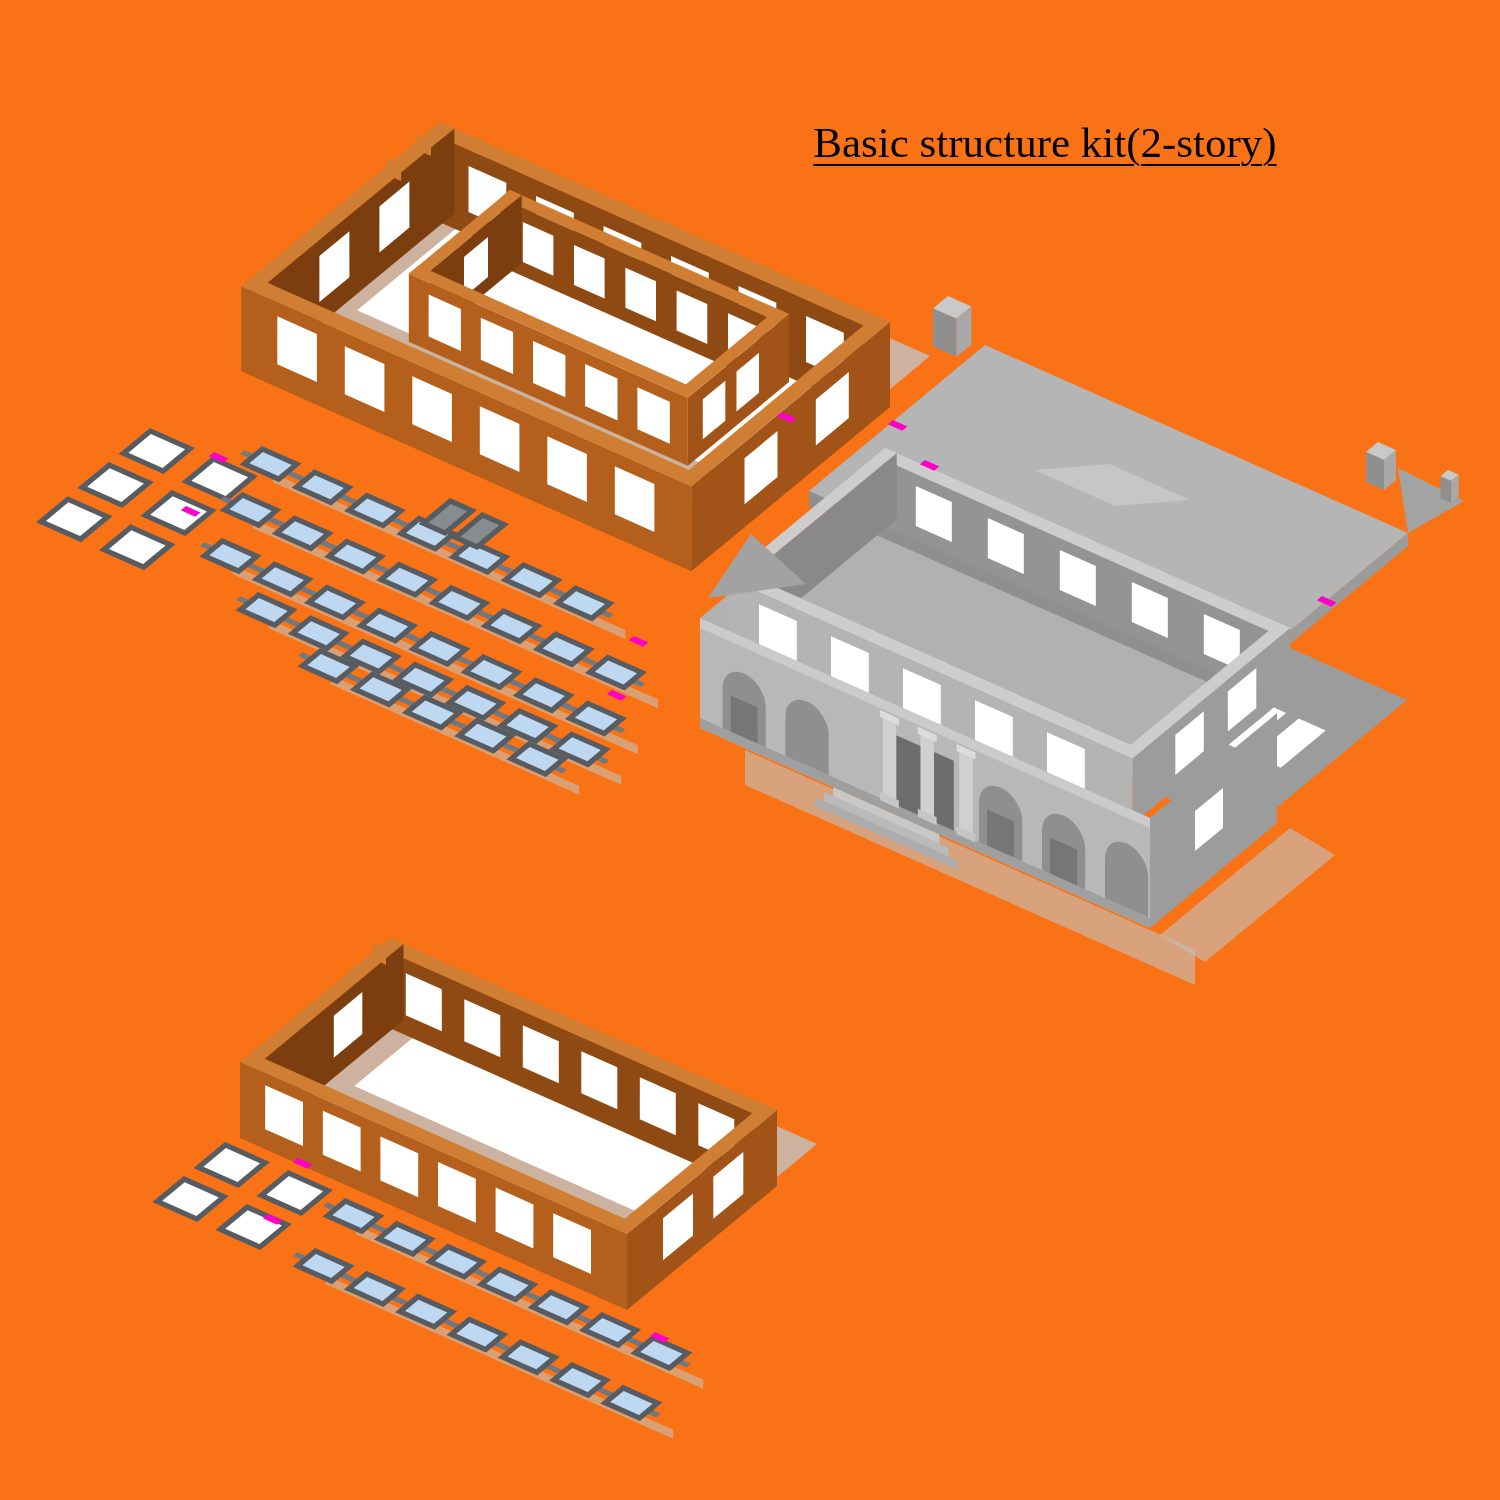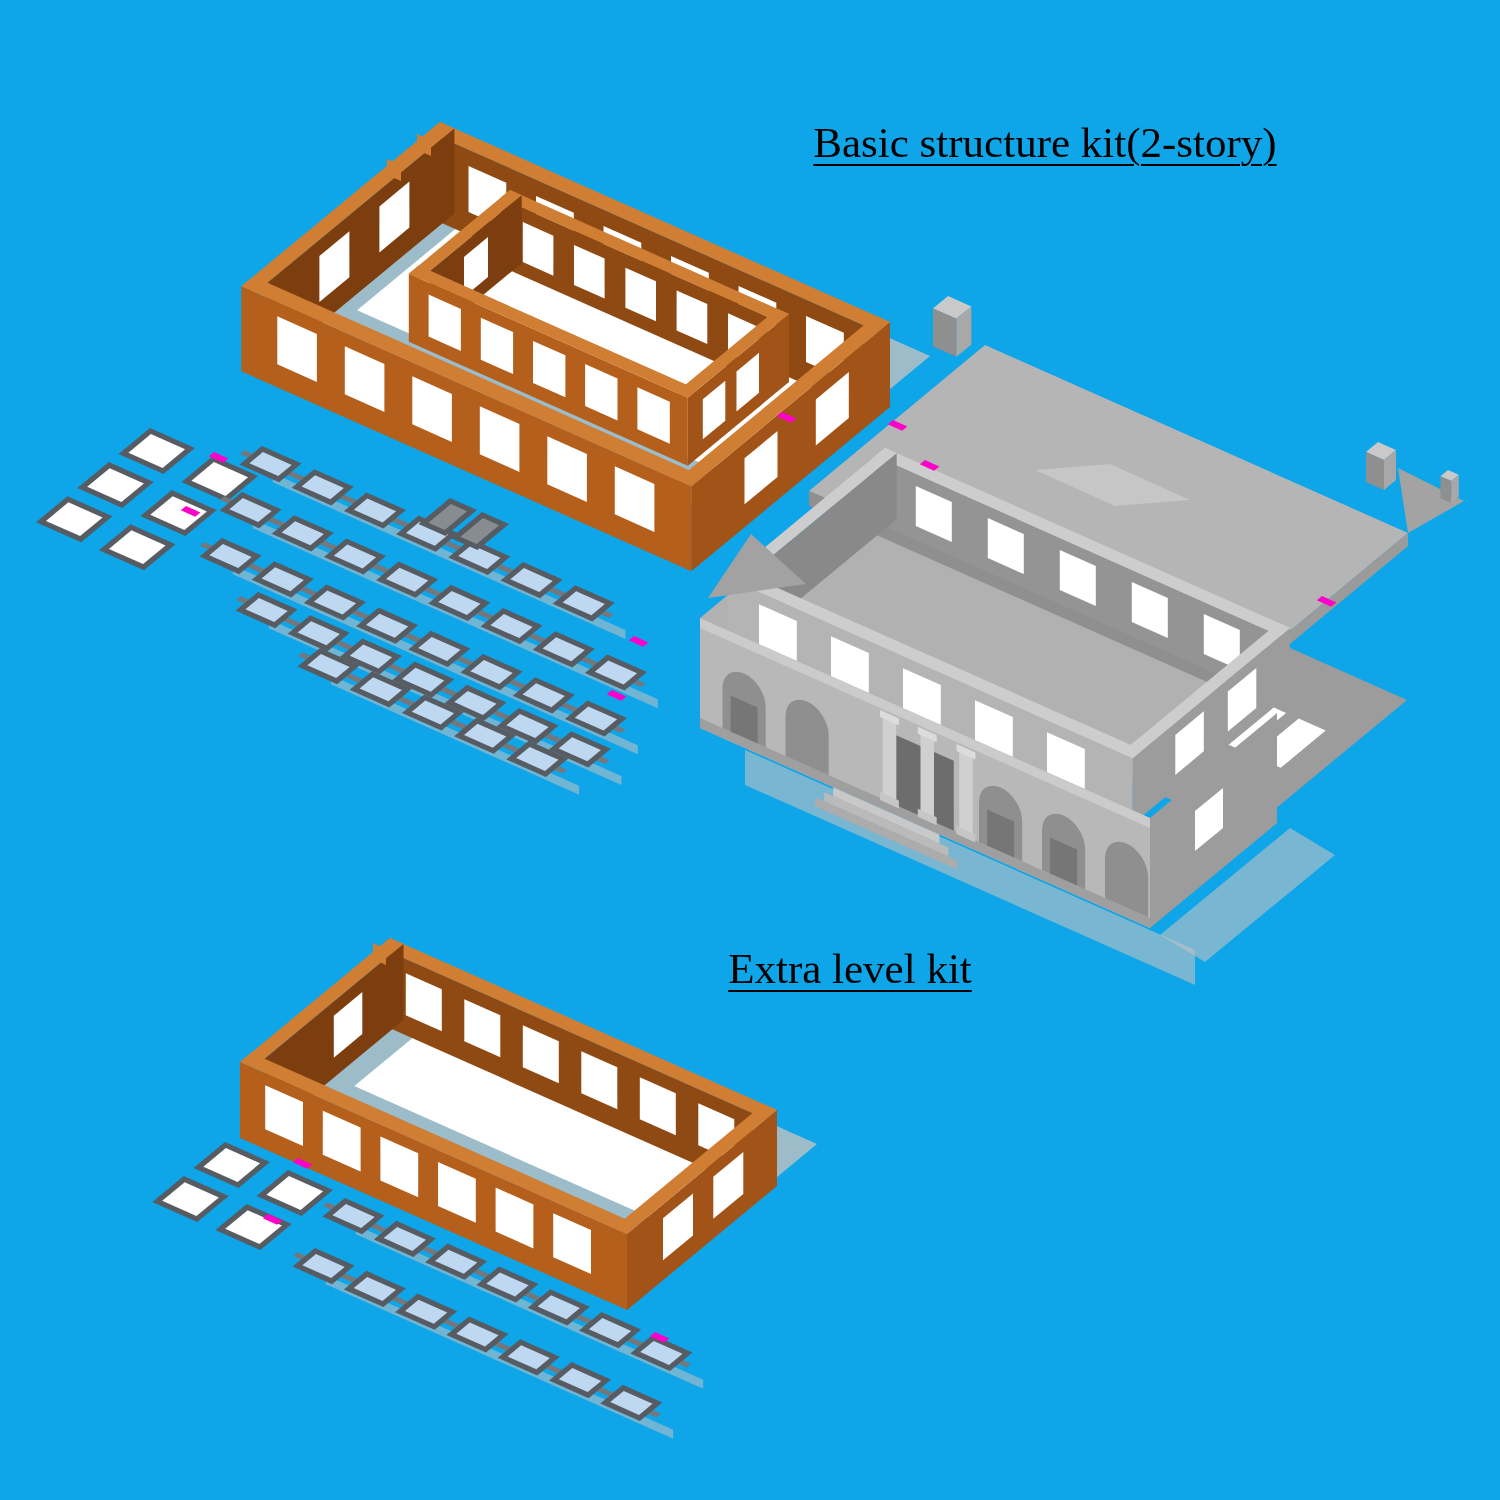--- a/index.html
+++ b/index.html
@@ -1,16 +1,16 @@
 <!DOCTYPE html>
 <html><head>
 <meta charset="utf-8">
 <style>
   html,body{margin:0;padding:0;background:#ffffff;}
-  .canvas{position:relative;width:1500px;height:1500px;background:#0ea5e9;overflow:hidden;}
+  .canvas{position:relative;width:1500px;height:1500px;background:#f97316;overflow:hidden;}
   #scene{position:absolute;left:0;top:0;}
   .kit-title{
     position:absolute;
     font-family:"Liberation Serif", "DejaVu Serif", serif;
     font-size:43px;
     color:#000000;
     text-align:center;
     text-decoration:underline;
     text-decoration-thickness:2px;
     text-underline-offset:7px;
@@ -362,14 +362,13 @@
           <polygon points="572.4,1368.1 601.2,1380.9 587.7,1392.1 558.9,1379.3" fill="#bed8f2"></polygon>
           <polygon points="622.8,1384.8 662.4,1402.4 639.9,1421.0 600.3,1403.4" fill="#575c62"></polygon>
           <polygon points="623.7,1390.9 652.5,1403.7 639.0,1414.9 610.2,1402.1" fill="#bed8f2"></polygon>
         </g>
         <polygon points="298.0,1158.0 312.4,1164.4 307.1,1168.7 292.8,1162.3" fill="#ff00c8"></polygon>
         <polygon points="268.0,1214.0 282.4,1220.4 277.1,1224.7 262.8,1218.3" fill="#ff00c8"></polygon>
         <polygon points="655.0,1332.0 669.4,1338.4 664.1,1342.7 649.8,1336.3" fill="#ff00c8"></polygon>
       </g>
     </svg>
   <div class="kit-title" id="title-basic">Basic structure kit(2-story)</div>
-  <div class="kit-title" id="title-extra">Extra level kit</div>
 </div>
 
 </body></html>

